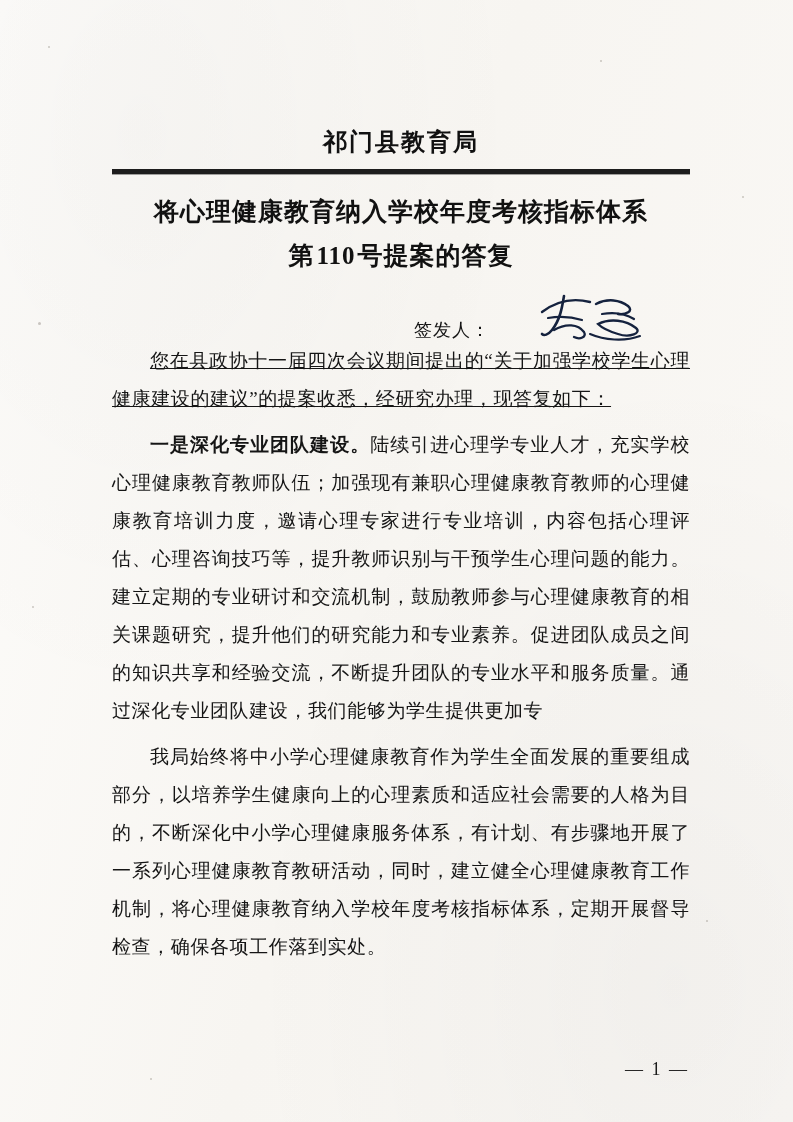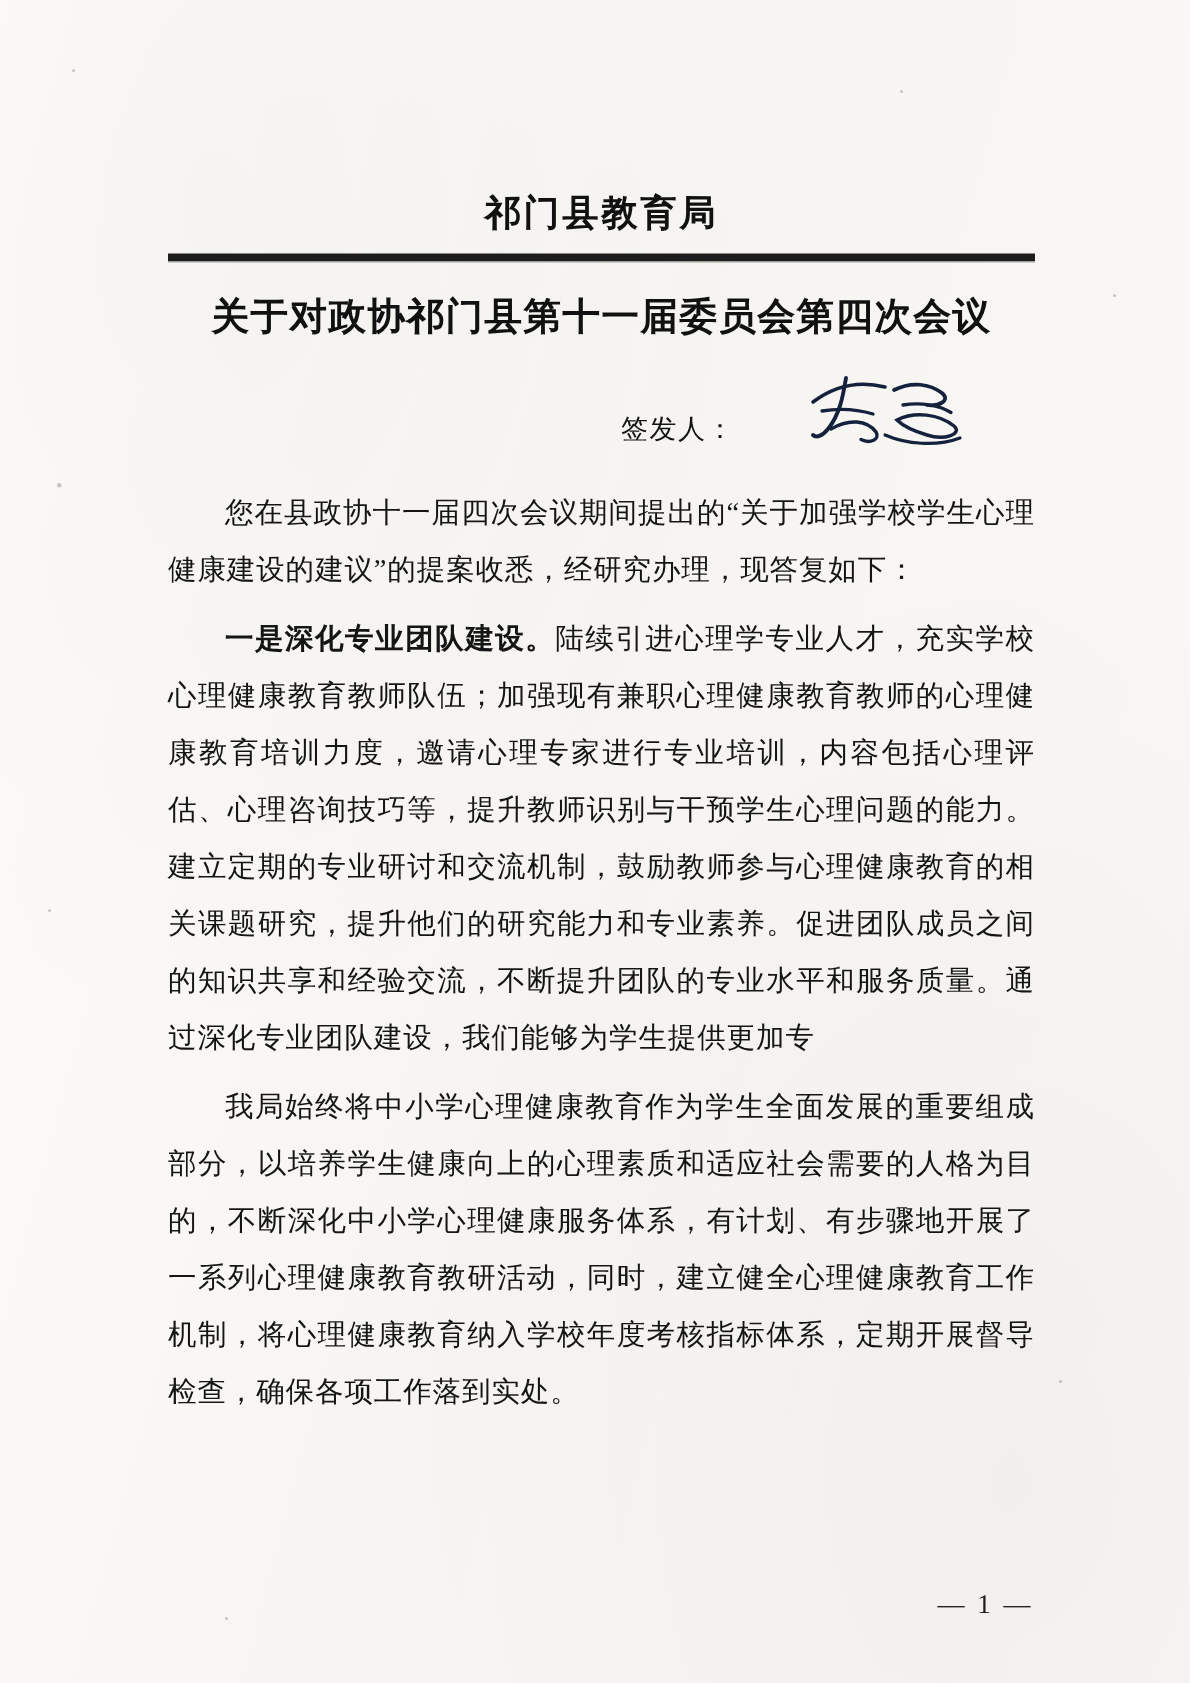--- a/index.html
+++ b/index.html
@@ -114,21 +114,22 @@
     font-size: 19px;
     line-height: 38px;
     letter-spacing: 0.6px;
     text-align: justify;
     text-justify: inter-ideograph;
     margin: 8px 0 0 0;
     text-indent: 2em;
     color: #151515;
   }
   p.para.first {
-    margin-top: 26px;
+    margin-top: 0;
+    text-decoration: underline;
   }
   .b {
     font-weight: bold;
   }
 
   
   .page-num {
     position: absolute;
     right: 104px;
     bottom: 42px;
@@ -150,21 +151,22 @@
 <div class="speckle" style="left:150px;top:1078px;width:2px;height:2px;"></div>
 <div class="speckle" style="left:600px;top:60px;width:2px;height:2px;"></div>
 
 <div class="page">
   <div class="doc-body">
 
     <div class="issuer">祁门县教育局</div>
     <div class="rule"></div>
 
     <div class="title">
-      <span>关于对政协祁门县第十一届委员会第四次会议</span>
+      <span>将心理健康教育纳入学校年度考核指标体系</span>
+      <span class="line2"><span>第</span><span class="num">110</span><span>号提案的答复</span></span>
     </div>
 
     <div class="signer-row">
       <span class="signer-label">签发人：</span>
       <span class="signature" title="handwritten signature">
         <svg width="118" height="56" viewBox="0 0 118 56" fill="none" xmlns="http://www.w3.org/2000/svg" aria-hidden="true">
           <path d="M8 22 C24 10, 40 8, 56 12" stroke="#15223e" stroke-width="2.4" stroke-linecap="round"></path>
           <path d="M30 6 C28 18, 26 30, 18 40 C14 45, 10 46, 8 44" stroke="#15223e" stroke-width="2.6" stroke-linecap="round"></path>
           <path d="M14 28 C26 26, 38 27, 48 30" stroke="#15223e" stroke-width="2.2" stroke-linecap="round"></path>
           <path d="M20 40 C32 33, 44 34, 50 42 C53 47, 46 50, 40 47" stroke="#15223e" stroke-width="2.3" stroke-linecap="round"></path>

